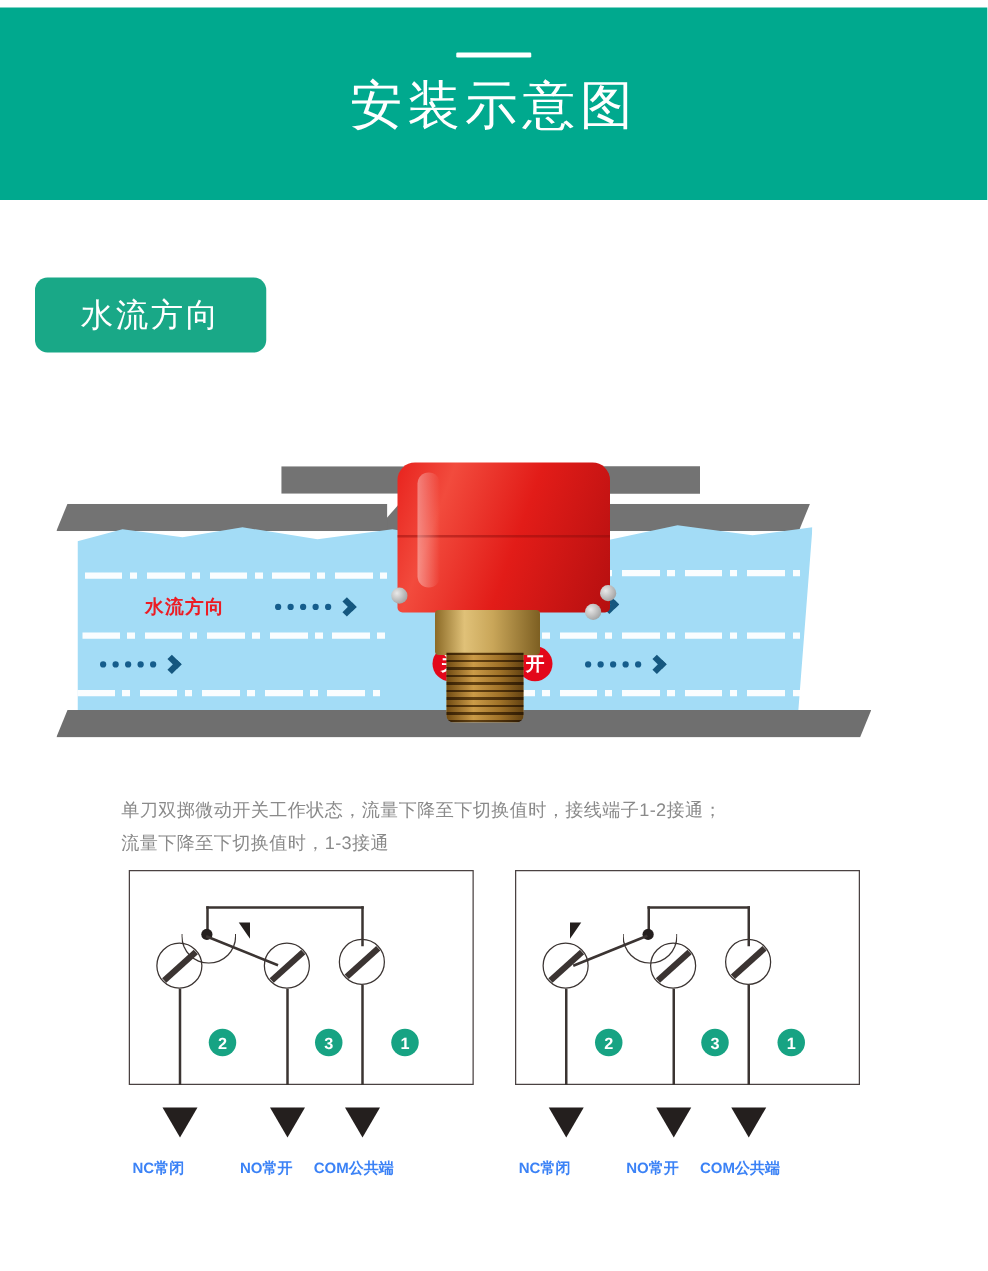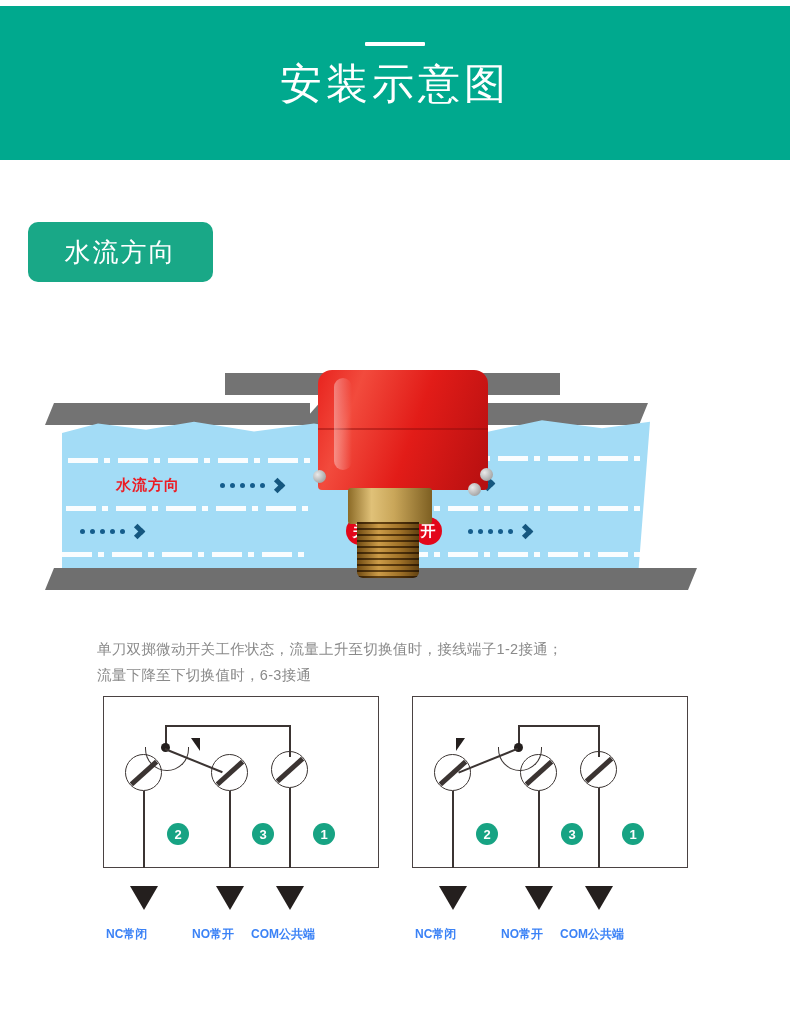--- a/index.html
+++ b/index.html
@@ -286,22 +286,22 @@
     <div class="switch-body"></div>
     <div class="switch-hl"></div>
     <div class="scr" style="left:313px; top:300px;"></div>
     <div class="scr" style="left:480px; top:298px;"></div>
     <div class="scr" style="left:468px; top:313px;"></div>
     <div class="brass-hex"></div>
     <div class="brass-thread"></div>
   </div>
 
   <div class="desc">
-    <div>单刀双掷微动开关工作状态，流量上升至切换值时，接线端子1-2接通；</div>
-    <div>流量下降至下切换值时，6-3接通</div>
+    <div>单刀双掷微动开关工作状态，流量下降至下切换值时，接线端子1-2接通；</div>
+    <div>流量下降至下切换值时，1-3接通</div>
   </div>
 
   <div class="circuit left">
     <div class="cbox"></div>
 
     <div class="term" style="left:22px;  top:58px;"></div>
     <div class="term" style="left:108px; top:58px;"></div>
     <div class="term" style="left:168px; top:55px;"></div>
 
     <div class="wire" style="left:62px;  top:29px; width:126px; height:1.6px;"></div>

